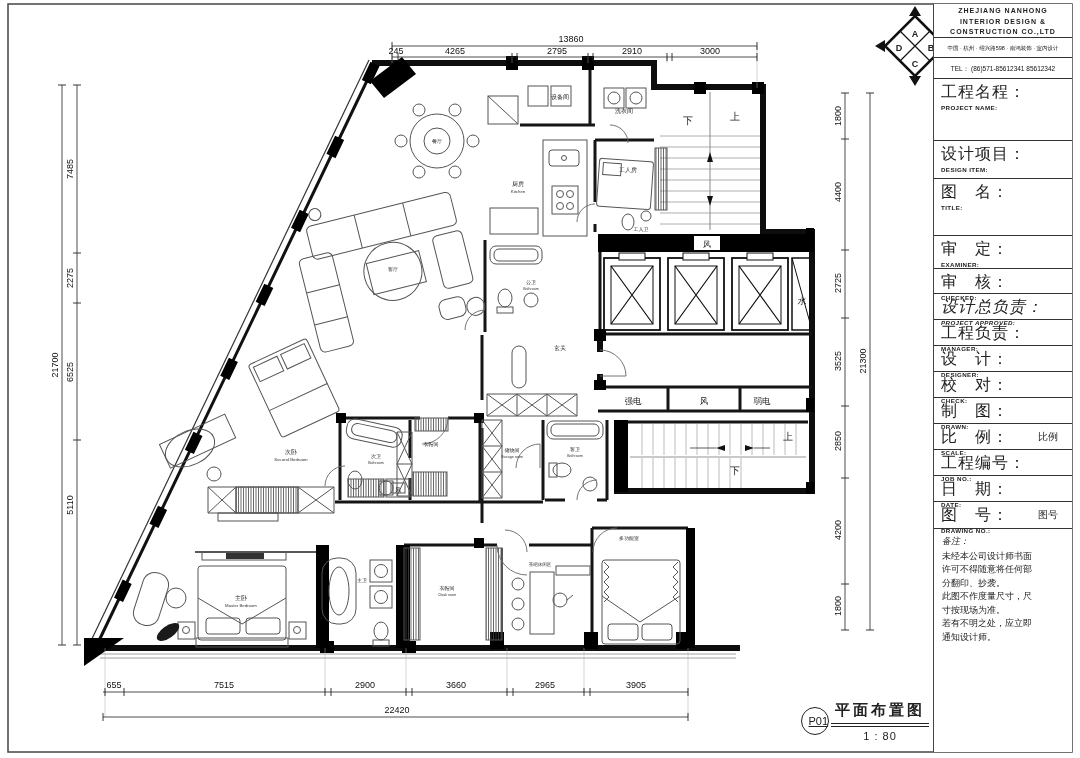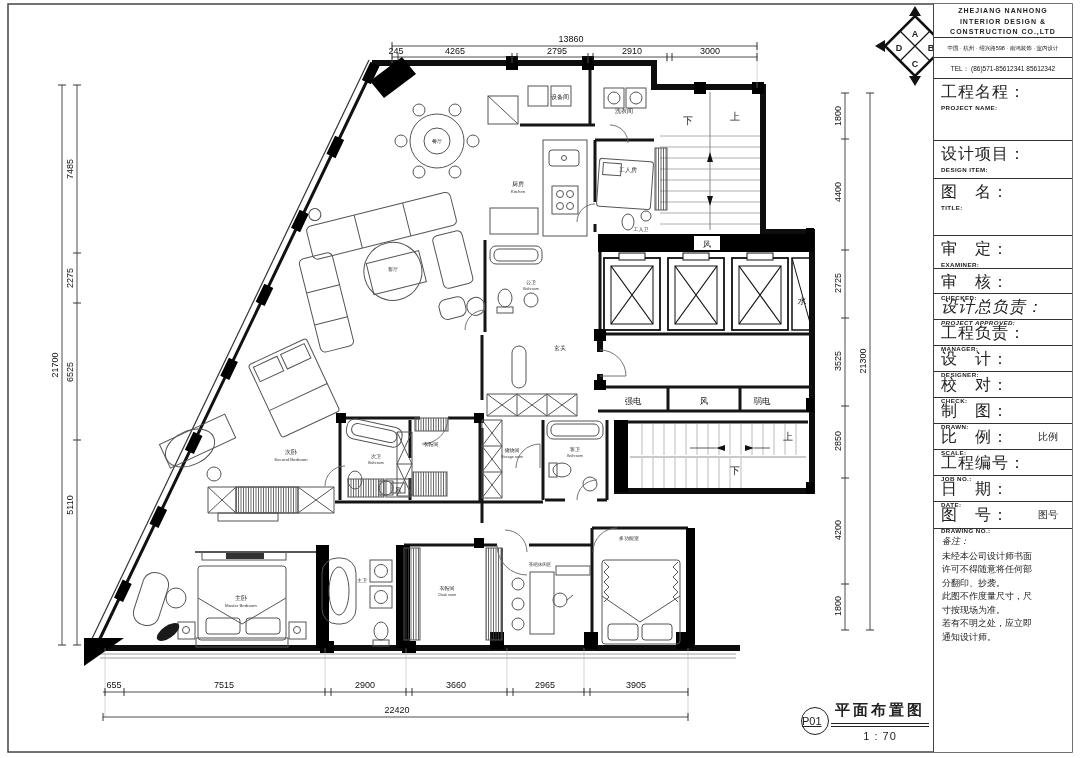--- a/index.html
+++ b/index.html
@@ -21,21 +21,21 @@
   .tb-row{position:relative;border-bottom:1px solid #333;box-sizing:border-box;
           padding:3px 0 0 7px;}
   .tb-zh{font-size:16px;letter-spacing:1px;}
   .tb-en{font-size:6.2px;font-weight:bold;letter-spacing:.4px;margin-top:1px;}
   .tb-val{position:absolute;right:14px;top:6px;font-size:10px;}
   .tb-notes{padding:6px 8px;font-size:9px;line-height:1.5;}
   .tb-notes-title{margin-bottom:1px;font-style:italic;}
   
   .ptitle{position:absolute;left:801px;top:701px;width:128px;display:flex;align-items:flex-start;}
   .pnum{display:inline-block;width:26px;height:26px;border:1.5px solid #222;border-radius:50%;
-        text-align:left;line-height:26px;font-size:11px;margin-top:6px;flex:0 0 auto;text-decoration:underline;}
+        text-align:right;line-height:26px;font-size:11px;margin-top:6px;flex:0 0 auto;text-decoration:underline;}
   .pname-wrap{flex:1;text-align:center;margin-left:2px;}
   .pname{display:block;font-size:15px;font-weight:bold;letter-spacing:3px;
          border-bottom:4px double #222;padding-bottom:3px;text-align:center;}
   .pscale{display:block;font-size:11px;margin-top:3px;letter-spacing:1px;}
 </style>
 </head>
 <body>
 
 <svg id="plan-svg" width="1080" height="758" viewBox="0 0 1080 758">
   <defs>
@@ -493,15 +493,15 @@
         <div>若有不明之处，应立即</div>
         <div>通知设计师。</div>
       </div>
   </div>
 </div>
 
 <div class="ptitle">
   <span class="pnum">P01</span>
   <span class="pname-wrap">
     <span class="pname">平面布置图</span>
-    <span class="pscale">1 : 70</span>
+    <span class="pscale">1 : 80</span>
   </span>
 </div>
 
 </body></html>

